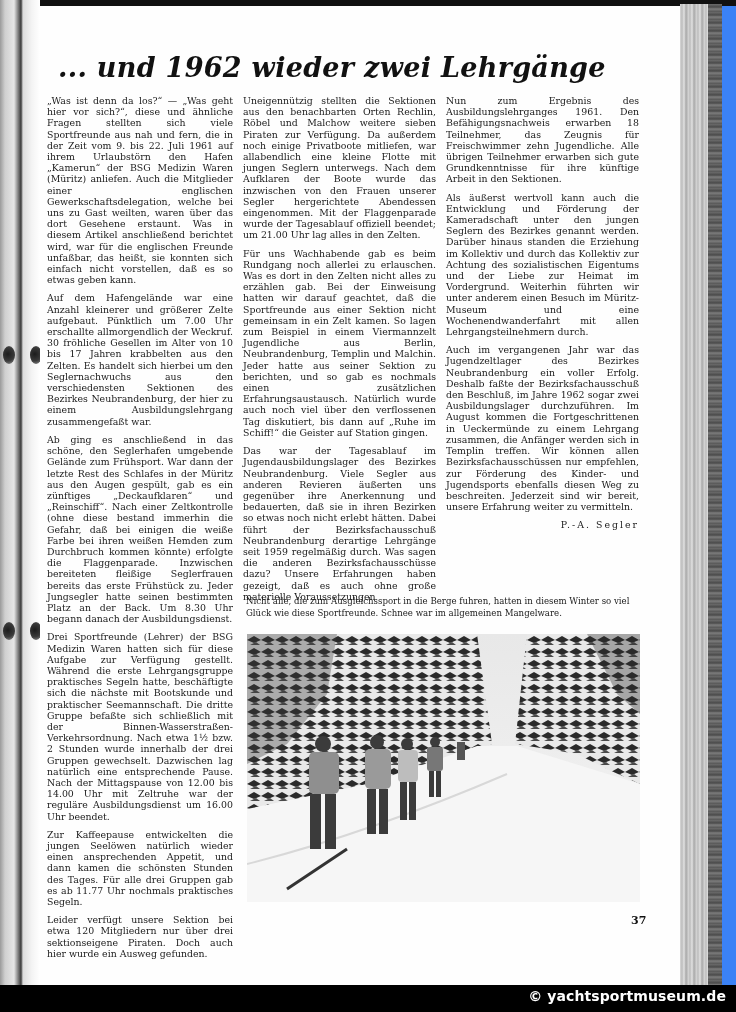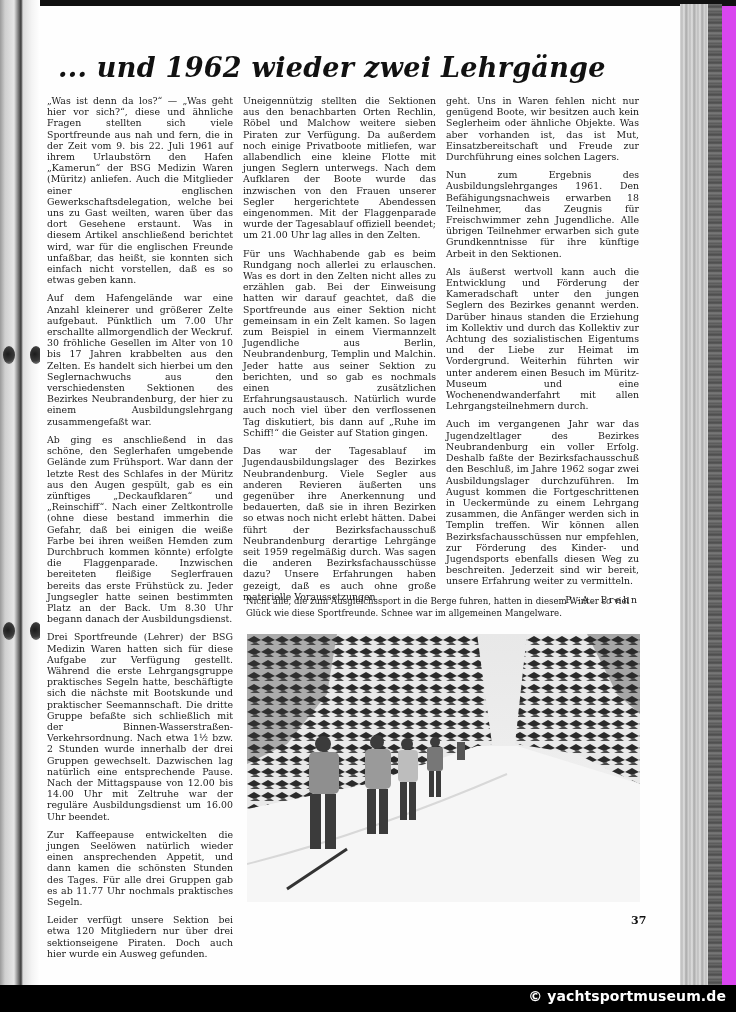--- a/index.html
+++ b/index.html
@@ -4,21 +4,21 @@
 <style>
   html, body { margin: 0; padding: 0; }
   body {
     width: 736px; height: 1012px; overflow: hidden;
     background: #000;
     position: relative;
     font-family: "DejaVu Serif", serif;
   }
   .scan {
     position: absolute; left: 0; top: 0; width: 736px; height: 1012px;
-    background: #d946ef;
+    background: #3b82f6;
   }
   .binding-left {
     position: absolute; left: 0; top: 0; width: 40px; height: 985px;
     background: linear-gradient(90deg, #9a9a9a 0px, #cfcfcf 5px, #e6e6e6 14px, #6a6a6a 19px, #3a3a3a 21px, #dcdcdc 23px, #f4f4f4 32px, #ffffff 40px);
   }
   .hole {
     position: absolute; width: 12px; height: 18px; border-radius: 50%;
     background: radial-gradient(circle at 40% 45%, #1c1c1c 0, #3a3a3a 55%, #9a9a9a 100%);
   }
   .page {
@@ -108,25 +108,24 @@
     <p>Leider verfügt unsere Sektion bei etwa 120 Mitgliedern nur über drei sektionseigene Piraten. Doch auch hier wurde ein Ausweg gefunden.</p>
   </div>
 
   <div class="col col2">
     <p>Uneigennützig stellten die Sektionen aus den benachbarten Orten Rechlin, Röbel und Malchow weitere sieben Piraten zur Verfügung. Da außerdem noch einige Privatboote mitliefen, war allabendlich eine kleine Flotte mit jungen Seglern unterwegs. Nach dem Aufklaren der Boote wurde das inzwischen von den Frauen unserer Segler hergerichtete Abendessen eingenommen. Mit der Flaggenparade wurde der Tagesablauf offiziell beendet; um 21.00 Uhr lag alles in den Zelten.</p>
     <p>Für uns Wachhabende gab es beim Rundgang noch allerlei zu erlauschen. Was es dort in den Zelten nicht alles zu erzählen gab. Bei der Einweisung hatten wir darauf geachtet, daß die Sportfreunde aus einer Sektion nicht gemeinsam in ein Zelt kamen. So lagen zum Beispiel in einem Viermannzelt Jugendliche aus Berlin, Neubrandenburg, Templin und Malchin. Jeder hatte aus seiner Sektion zu berichten, und so gab es nochmals einen zusätzlichen Erfahrungsaustausch. Natürlich wurde auch noch viel über den verflossenen Tag diskutiert, bis dann auf „Ruhe im Schiff!“ die Geister auf Station gingen.</p>
     <p>Das war der Tagesablauf im Jugendausbildungslager des Bezirkes Neubrandenburg. Viele Segler aus anderen Revieren äußerten uns gegenüber ihre Anerkennung und bedauerten, daß sie in ihren Bezirken so etwas noch nicht erlebt hätten. Dabei führt der Bezirksfachausschuß Neubrandenburg derartige Lehrgänge seit 1959 regelmäßig durch. Was sagen die anderen Bezirksfachausschüsse dazu? Unsere Erfahrungen haben gezeigt, daß es auch ohne große materielle Voraussetzungen</p>
   </div>
 
   <div class="col col3">
-    <p>geht. Uns in Waren fehlen nicht nur genügend Boote, wir besitzen auch kein Seglerheim oder ähnliche Objekte. Was aber vorhanden ist, das ist Mut, Einsatzbereitschaft und Freude zur Durchführung eines solchen Lagers.</p>
     <p>Nun zum Ergebnis des Ausbildungslehrganges 1961. Den Befähigungsnachweis erwarben 18 Teilnehmer, das Zeugnis für Freischwimmer zehn Jugendliche. Alle übrigen Teilnehmer erwarben sich gute Grundkenntnisse für ihre künftige Arbeit in den Sektionen.</p>
     <p>Als äußerst wertvoll kann auch die Entwicklung und Förderung der Kameradschaft unter den jungen Seglern des Bezirkes genannt werden. Darüber hinaus standen die Erziehung im Kollektiv und durch das Kollektiv zur Achtung des sozialistischen Eigentums und der Liebe zur Heimat im Vordergrund. Weiterhin führten wir unter anderem einen Besuch im Müritz-Museum und eine Wochenendwanderfahrt mit allen Lehrgangsteilnehmern durch.</p>
     <p>Auch im vergangenen Jahr war das Jugendzeltlager des Bezirkes Neubrandenburg ein voller Erfolg. Deshalb faßte der Bezirksfachausschuß den Beschluß, im Jahre 1962 sogar zwei Ausbildungslager durchzuführen. Im August kommen die Fortgeschrittenen in Ueckermünde zu einem Lehrgang zusammen, die Anfänger werden sich in Templin treffen. Wir können allen Bezirksfachausschüssen nur empfehlen, zur Förderung des Kinder- und Jugendsports ebenfalls diesen Weg zu beschreiten. Jederzeit sind wir bereit, unsere Erfahrung weiter zu vermitteln.</p>
-    <p class="signature">P.-A. Prehn</p>
+    <p class="signature">P.-A. Segler</p>
   </div>
 
   <div class="caption">
     <span>Nicht alle, die zum Ausgleichssport in die Berge fuhren, hatten in diesem Winter so viel Glück wie diese Sportfreunde. Schnee war im allgemeinen Mangelware.</span>
   </div>
 
   <div class="photo">
     <svg width="393" height="268" viewBox="0 0 393 268">
       <defs>
         <linearGradient id="sky" x1="0" y1="0" x2="0" y2="1">

